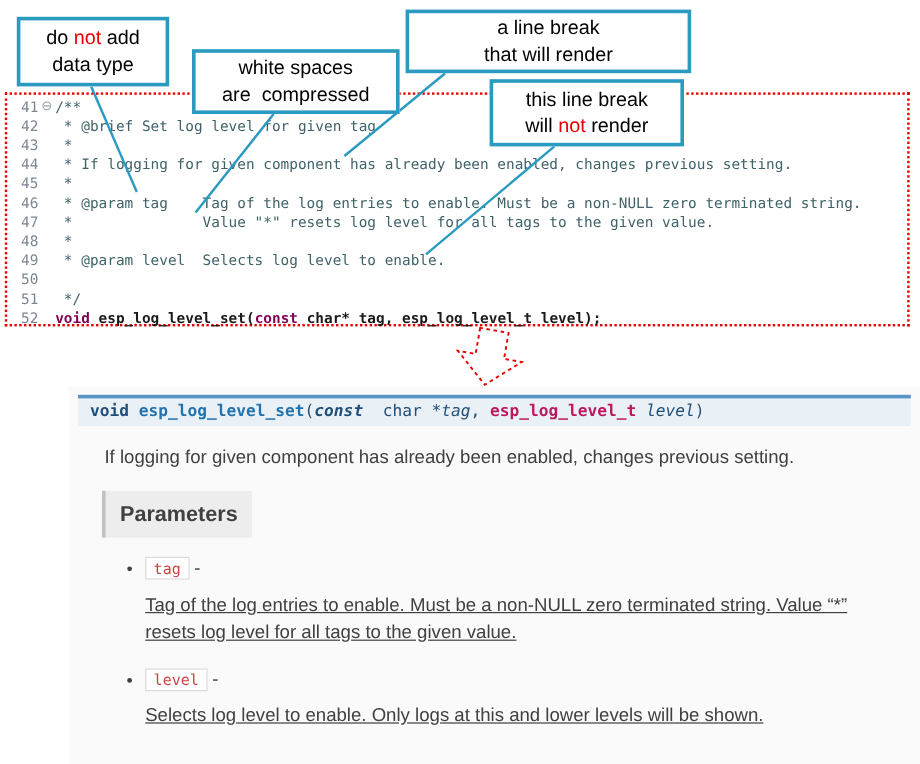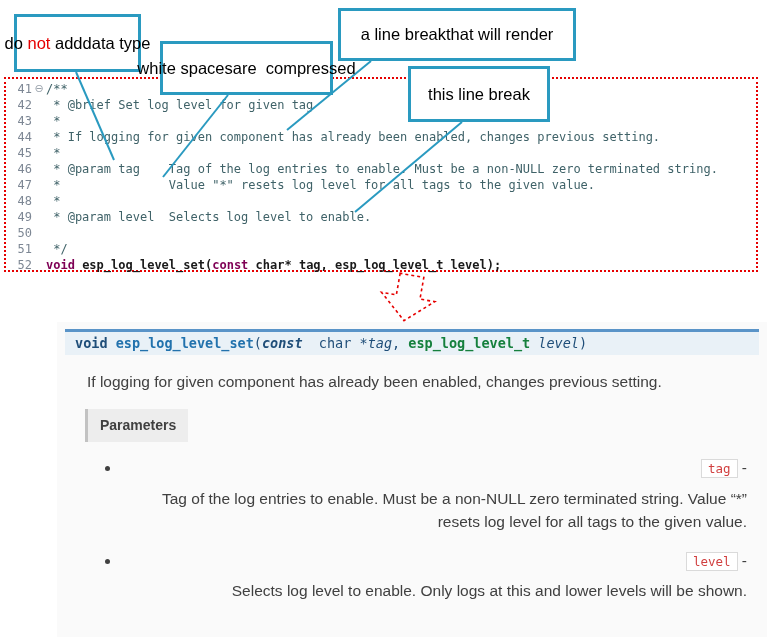--- a/index.html
+++ b/index.html
@@ -6,30 +6,30 @@
   body{
     width:767px;height:637px;position:relative;overflow:hidden;
     background:#ffffff;font-family:"Liberation Sans",sans-serif;
   }
   .stage{position:absolute;inset:0;}
 
   
   .callout{
     position:absolute;background:#fff;
     border:3px solid var(--callout-accent,#2a9ac0);
-    display:flex;flex-direction:row;align-items:center;justify-content:center;
+    display:flex;flex-direction:column;align-items:center;justify-content:center;
     font-size:16.5px;color:#000;text-align:center;line-height:1.35;
     z-index:30;box-sizing:border-box;
   }
   .callout span{white-space:pre;}
   .callout .red{color:var(--alert-red,#e60000);}
   #c1{left:14px;top:14px;width:127px;height:58px;}
   #c2{left:160px;top:41px;width:173px;height:54px;}
   #c3{left:338px;top:8px;width:238px;height:53px;}
-  #c4{left:408px;top:66px;width:142px;height:56px;}
+  #c4{left:408px;top:66px;width:162px;height:56px;}
 
   
   .editor{
     position:absolute;left:4px;top:77px;width:754px;height:195px;
     border:2px dotted var(--alert-red,#e60000);
     box-sizing:border-box;background:#fff;z-index:10;padding-top:2px;
   }
   .crow{display:flex;height:16px;font-family:"DejaVu Sans Mono",monospace;
         font-size:12px;line-height:16px;white-space:pre;}
   .gut{width:26px;text-align:right;color:#7d8794;flex:none;}
@@ -52,38 +52,38 @@
   .sigbar{
     margin:7px 8px 15px 8px;
     border-top:3px solid var(--doc-accent,#5a94c8);
     background:#e9f1f7;padding:3px 10px 4px;
     font-family:"DejaVu Sans Mono",monospace;font-size:13.5px;
     color:#1f4e79;white-space:pre;
   }
   .sb-kw{font-weight:bold;color:#1f4e79;}
   .sb-const{font-weight:bold;font-style:italic;color:#1f4e79;}
   .sb-name{font-weight:bold;color:#2272ad;}
-  .sb-type{color:#15803d;font-weight:bold;}
+  .sb-type{color:#be185d;font-weight:bold;}
   .sb-param{font-style:italic;color:#1f4e79;}
   .docbody{margin:0 20px 0 30px;font-size:15.5px;color:#404040;line-height:1.5;}
   .docp{margin:0 0 14px;}
   .paramsbox{
     display:inline-block;background:#ededed;border-left:3px solid #c2c2c2;
-    padding:6px 12px;font-weight:bold;font-size:14px;color:#404040;
+    padding:6px 12px;font-weight:bold;font-size:18px;color:#404040;
     margin:2px 0 14px -2px;
   }
   ul.plist{list-style:disc;margin:0;padding-left:34px;color:#404040;}
-  ul.plist li{margin-bottom:16px;text-align:right;}
+  ul.plist li{margin-bottom:16px;}
   .chip{
     font-family:"DejaVu Sans Mono",monospace;font-size:12.5px;
     color:var(--code-red,#d14040);background:#fff;border:1px solid #dadada;
     padding:1px 6px;
   }
   .dash{color:#404040;white-space:pre;}
-  .pdesc{margin:7px 0 0;}
+  .pdesc{margin:7px 0 0;text-decoration:underline;}
 </style>
 </head>
 <body>
 
 <div class="stage">
 
   <div class="editor">
     <div class="crow">
       <span class="gut">41</span>
       <span class="fold">⊖</span>
@@ -160,20 +160,21 @@
   <div class="callout" id="c2">
     <span>white spaces</span>
     <span>are  compressed</span>
   </div>
   <div class="callout" id="c3">
     <span>a line break</span>
     <span>that will render</span>
   </div>
   <div class="callout" id="c4">
     <span>this line break</span>
+    <span><span>will </span><span class="red">not</span><span> render</span></span>
   </div>
 
   <div class="docpanel">
     <div class="sigbar"><span class="sb-kw">void</span><span> </span><span class="sb-name">esp_log_level_set</span><span>(</span><span class="sb-const">const</span><span>  char *</span><span class="sb-param">tag</span><span>, </span><span class="sb-type">esp_log_level_t </span><span class="sb-param">level</span><span>)</span></div>
 
     <div class="docbody">
       <p class="docp">If logging for given component has already been enabled, changes previous setting.</p>
       <div class="paramsbox">Parameters</div>
       <ul class="plist">
         <li>

